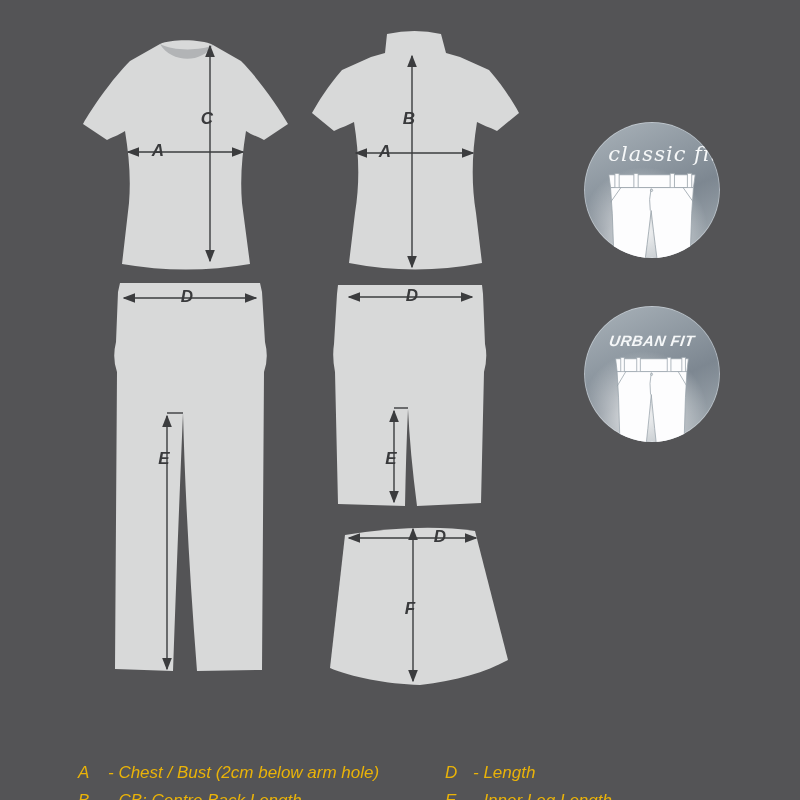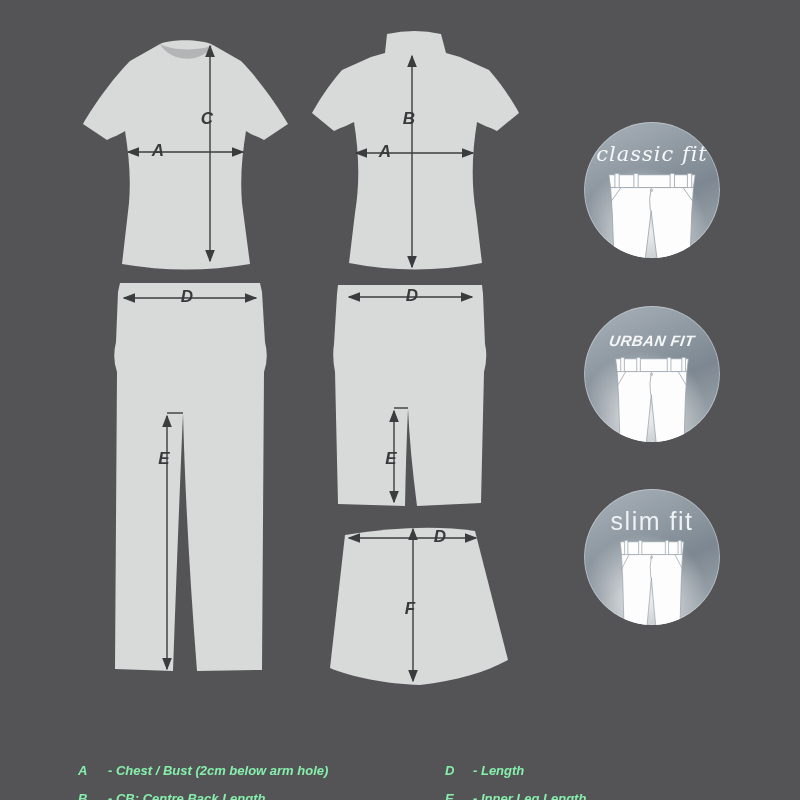--- a/index.html
+++ b/index.html
@@ -23,28 +23,28 @@
     overflow:hidden;
     background:
       radial-gradient(circle at 44% 80%, rgba(255,255,255,0.92) 0%, rgba(255,255,255,0) 48%),
       linear-gradient(155deg,#aab3ba 0%,#8d97a0 38%,#7d8791 58%,#a7b0b6 100%);
     box-shadow:inset 0 0 0 1px rgba(228,233,237,0.45);
   }
   .fit-circle.c1{top:122px;}
   .fit-circle.c2{top:306px;}
   .fit-circle.c3{top:489px;}
   .fit-label{position:absolute;width:100%;text-align:center;color:#f5f7f8;}
-  .fit-label.serif{top:20px;font-family:"DejaVu Serif","Liberation Serif",serif;font-style:italic;font-size:21px;letter-spacing:1px;}
+  .fit-label.serif{top:20px;font-family:"DejaVu Serif","Liberation Serif",serif;font-style:italic;font-size:21px;letter-spacing:1px;text-align:right;}
   .fit-label.urban{top:26px;font-style:italic;font-weight:700;font-size:15px;letter-spacing:0.5px;transform:skewX(-8deg);}
   .fit-label.slim{top:18px;font-weight:300;font-size:25px;letter-spacing:1.5px;color:#eef2f4;}
   .fit-pants{position:absolute;left:50%;top:50px;transform:translateX(-50%);}
   .fp-fill{fill:#fdfdfe;stroke:#97a1a9;stroke-width:0.9;stroke-linejoin:round;}
   .fp-line{fill:none;stroke:#97a1a9;stroke-width:0.9;}
   
-  .legend-row{position:absolute;font-style:italic;font-weight:700;font-size:13px;color:#86efac;white-space:nowrap;}
+  .legend-row{position:absolute;font-style:italic;font-weight:400;font-size:17px;color:#eab308;white-space:nowrap;}
   .legend-key{display:inline-block;width:30px;}
 </style>
 </head>
 <body>
 
 <div class="canvas">
 
   <svg class="garment-svg" style="left:74px;top:38px" width="220" height="232" viewBox="0 0 220 232">
     <defs>
       <marker id="ah" markerWidth="9" markerHeight="7" refX="8" refY="3.5" orient="auto-start-reverse">
@@ -122,35 +122,20 @@
       <rect class="fp-fill" x="76" y="1.5" width="5" height="17"></rect>
       <rect class="fp-fill" x="96" y="1.5" width="5" height="17"></rect>
       <path class="fp-fill" d="M7,17 L103,17 L101,45 L99,96 L61,96 Q56,60 54,42 Q52,60 47,96 L11,96 L9,45 Z"></path>
       <path class="fp-line" d="M54,18 Q51,30 53,42"></path>
       <circle class="fp-line" cx="54.5" cy="20" r="1.3"></circle>
       <path class="fp-line" d="M19,17 L7,33"></path>
       <path class="fp-line" d="M91,17 L103,33"></path>
     </svg>
   </div>
 
-  <div class="fit-circle c3">
-    <div class="fit-label slim">slim fit</div>
-    <svg class="fit-pants" width="70" height="88" viewBox="0 0 110 96" preserveAspectRatio="none">
-      <path class="fp-fill" d="M5,3 L105,3 L103,17 L7,17 Z"></path>
-      <rect class="fp-fill" x="12" y="1.5" width="5" height="17"></rect>
-      <rect class="fp-fill" x="34" y="1.5" width="5" height="17"></rect>
-      <rect class="fp-fill" x="76" y="1.5" width="5" height="17"></rect>
-      <rect class="fp-fill" x="96" y="1.5" width="5" height="17"></rect>
-      <path class="fp-fill" d="M7,17 L103,17 L101,45 L99,96 L61,96 Q56,60 54,42 Q52,60 47,96 L11,96 L9,45 Z"></path>
-      <path class="fp-line" d="M54,18 Q51,30 53,42"></path>
-      <circle class="fp-line" cx="54.5" cy="20" r="1.3"></circle>
-      <path class="fp-line" d="M19,17 L7,33"></path>
-      <path class="fp-line" d="M91,17 L103,33"></path>
-    </svg>
-  </div>
 
   <div class="legend-row" style="left:78px;top:763px">
     <span class="legend-key">A</span><span>- Chest / Bust (2cm below arm hole)</span>
   </div>
   <div class="legend-row" style="left:78px;top:791px">
     <span class="legend-key">B</span><span>- CB: Centre Back Length</span>
   </div>
   <div class="legend-row" style="left:445px;top:763px">
     <span class="legend-key" style="width:28px">D</span><span>- Length</span>
   </div>

